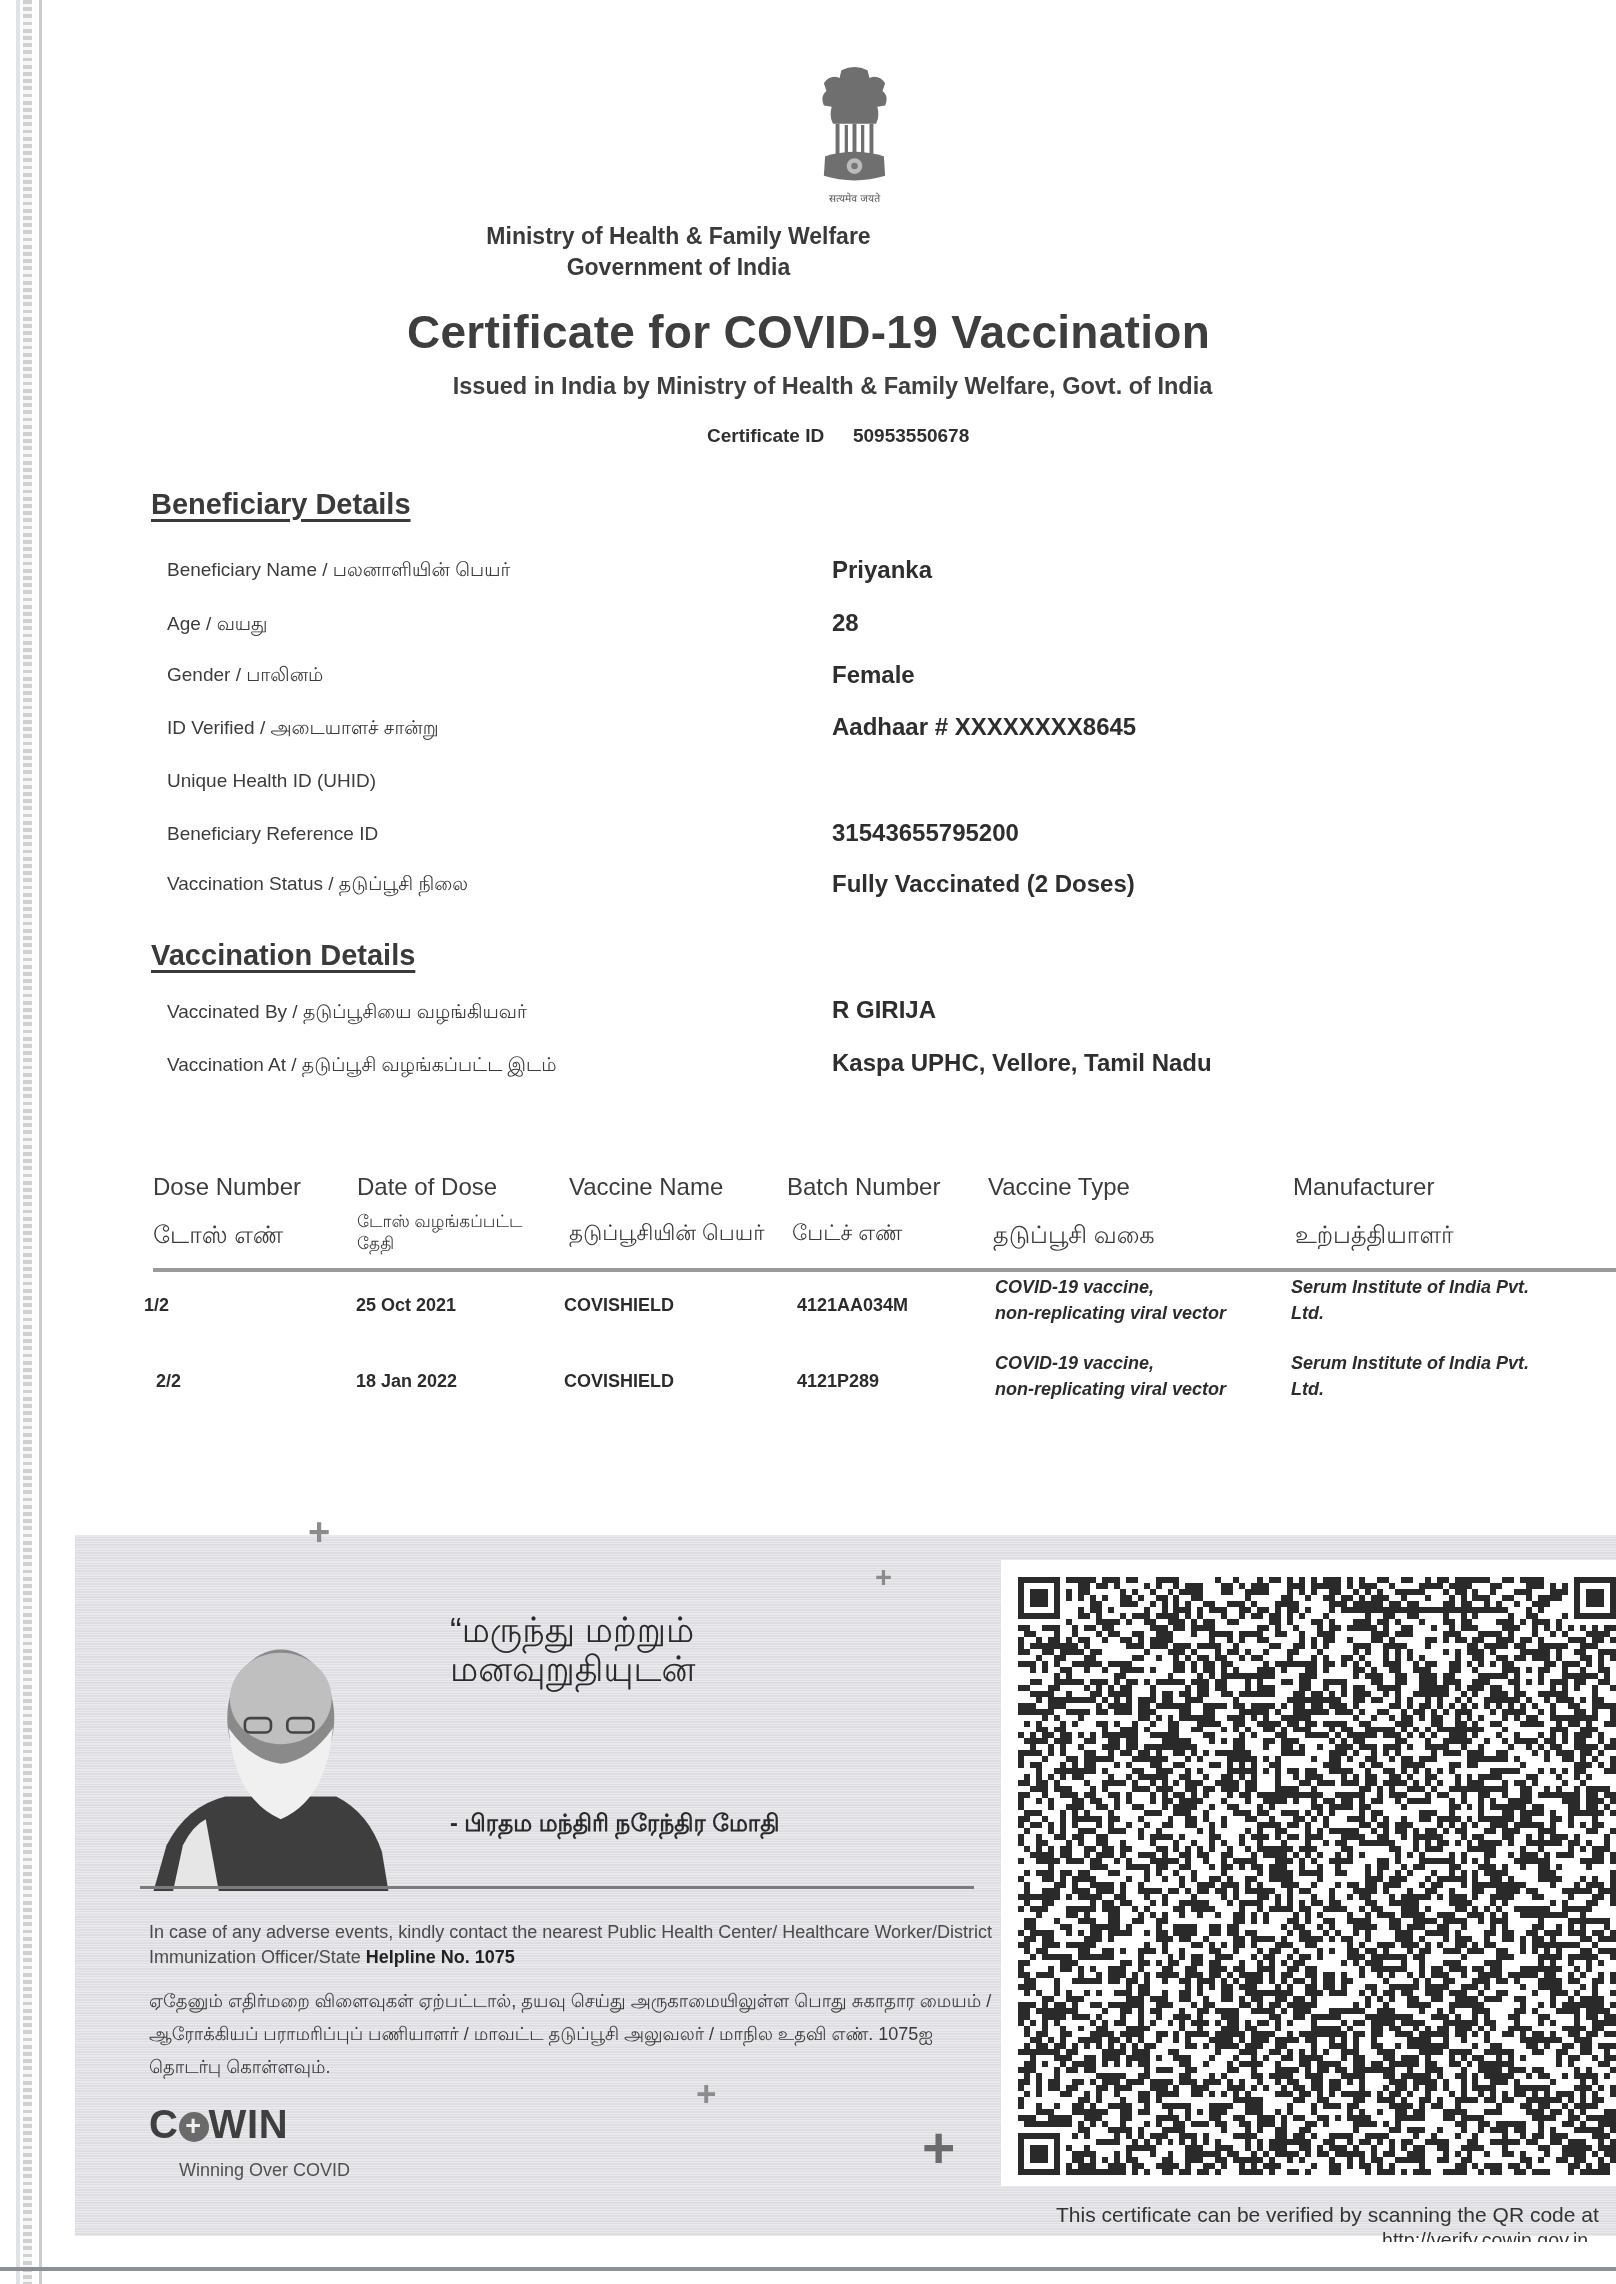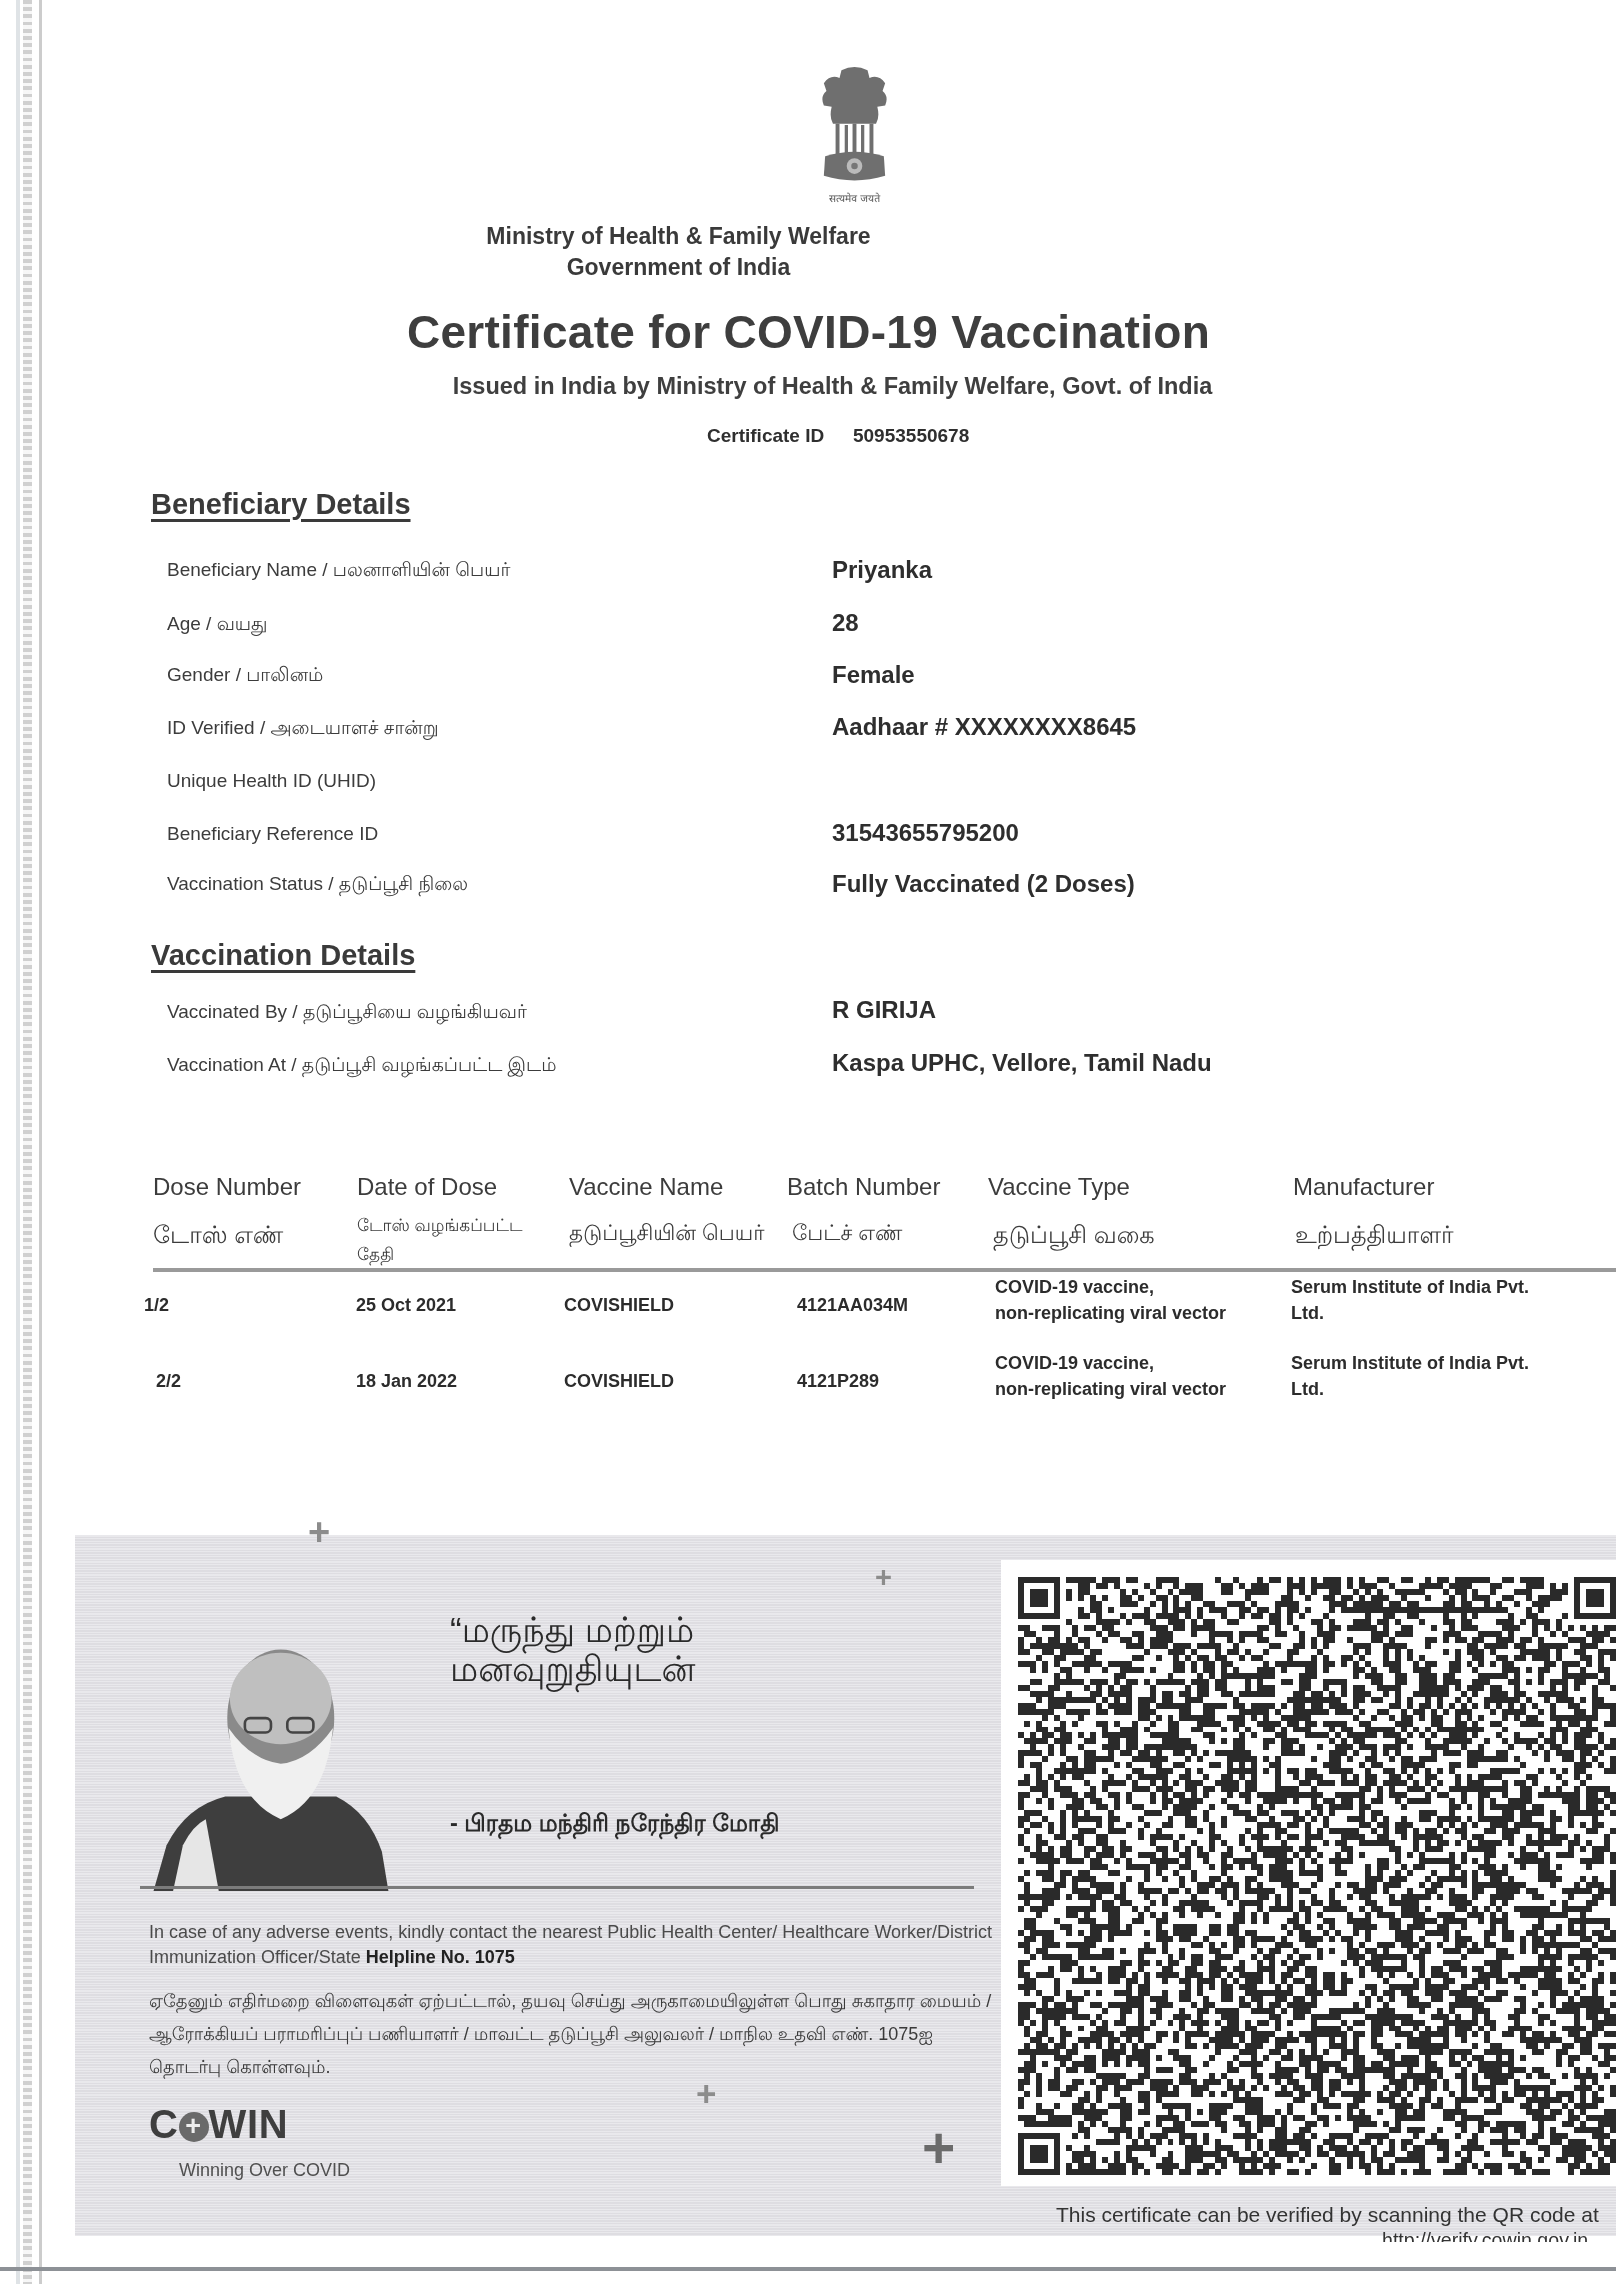--- a/index.html
+++ b/index.html
@@ -27,24 +27,24 @@
   .cert-id .lbl { margin-right: 23.5px; }
 
   
   .section-title { left: 151px; font-size: 29px; font-weight: bold; color: #3a3a3a; text-decoration: underline; text-decoration-thickness: 2.6px; text-underline-offset: 5.2px; }
   .row-label { left: 151px; font-size: 19px; color: #3c3c3c; white-space: nowrap; margin-left: 16px; }
   .row-value { left: 832px; font-size: 24px; font-weight: bold; color: #2e2e2e; white-space: nowrap; }
 
   
   .th-en { font-size: 24px; color: #3c3c3c; white-space: nowrap; top: 1173px; }
   .th-ta { font-size: 24px; color: #3c3c3c; white-space: nowrap; top: 1221px; }
-  .th-ta.small { font-size: 17px; top: 1211px; line-height: 29px; width: 189px; white-space: normal; }
+  .th-ta.small { font-size: 17px; top: 1211px; line-height: 22px; width: 189px; white-space: normal; }
   .tbl-divider { left: 153px; top: 1268px; width: 1463px; height: 3.9px; background: #9a9a9a; }
   .cell { font-size: 18px; font-weight: bold; color: #2c2c2c; white-space: nowrap; }
-  .cell.multi { line-height: 26px; }
+  .cell.multi { line-height: 26px; font-style: italic; }
 
   
   .panel { left: 75px; top: 1535px; width: 1542px; height: 701px; background: #e2e1e6;
     background-image: repeating-linear-gradient(0deg, rgba(255,255,255,0.25) 0 1.3px, rgba(0,0,0,0.02) 1.3px 2.6px); }
   .plus { color: #8c8c8c; font-weight: bold; }
   .photo { left: 147px; top: 1630px; width: 261px; height: 261px; }
   .quote-ta { left: 450px; top: 1610px; font-size: 35px; color: #2a2a2a; line-height: 39px; white-space: nowrap; }
   .quote-en { left: 450px; top: 1685px; font-size: 37px; color: #2f2f2f; line-height: 53px; white-space: nowrap; }
   .quote-author { left: 450px; top: 1810px; font-size: 23.5px; font-weight: bold; color: #2a2a2a; white-space: nowrap; }
   .quote-divider { left: 140px; top: 1886px; width: 834px; height: 2.6px; background: #7b7b7b; }

